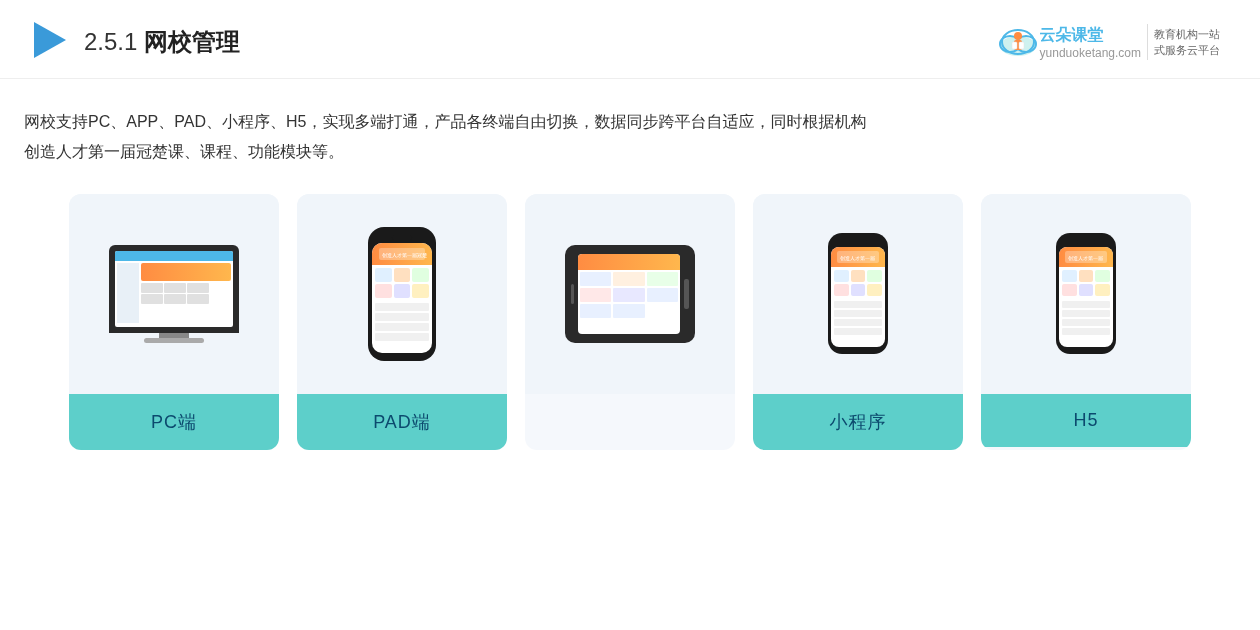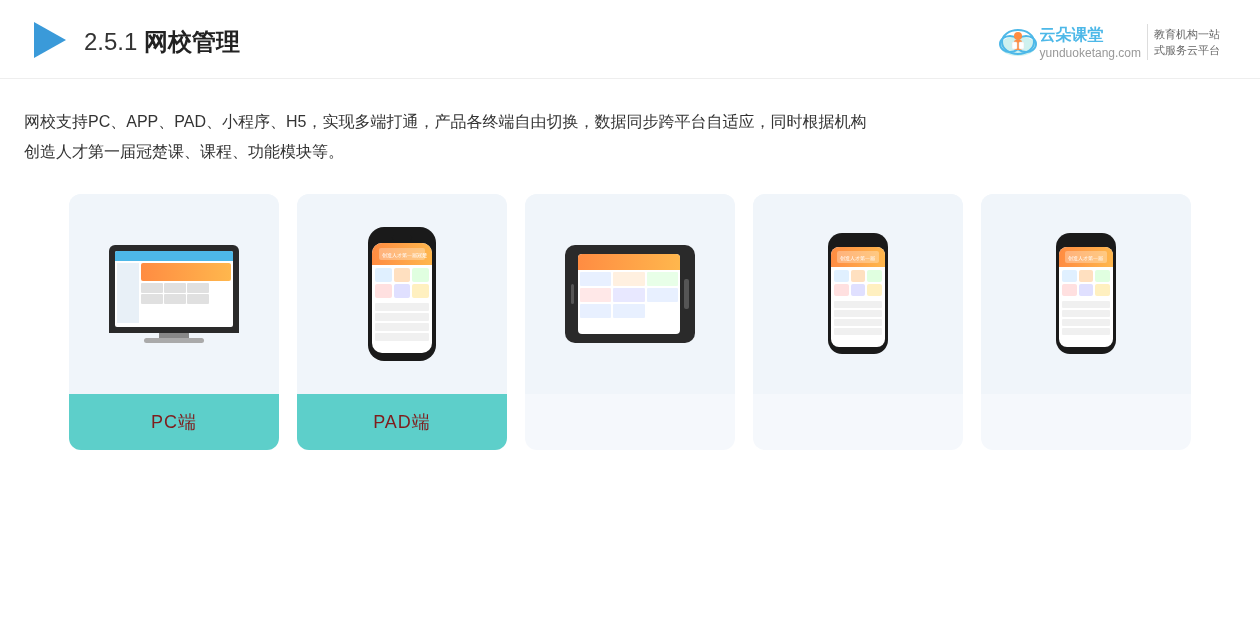--- a/index.html
+++ b/index.html
@@ -103,21 +103,21 @@
       display: flex;
       align-items: center;
       justify-content: center;
       padding: 16px;
       background: #f0f5fa;
     }
 
     .device-card-label {
       width: 100%;
       background: #5dcfca;
-      color: #7f1d1d;
+      color: #0c4a6e;
       text-align: center;
       font-size: 18px;
       font-weight: 500;
       padding: 16px 10px;
       letter-spacing: 1px;
     }
 
     
     .pc-mockup {
       display: flex;
@@ -571,20 +571,21 @@
               <div class="mini-phone-rows">
                 <div class="mini-phone-row"></div>
                 <div class="mini-phone-row"></div>
                 <div class="mini-phone-row"></div>
                 <div class="mini-phone-row"></div>
               </div>
             </div>
           </div>
         </div>
       </div>
+      <div class="device-card-label">小程序</div>
     </div>
 
     <div class="device-card">
       <div class="device-card-image">
         <div class="phone-mockup">
           <div class="mini-phone-outer">
             <div class="mini-phone-notch"></div>
             <div class="mini-phone-screen">
               <div class="mini-phone-top">
                 <svg width="44" height="14" viewBox="0 0 44 14">
@@ -603,16 +604,17 @@
               <div class="mini-phone-rows">
                 <div class="mini-phone-row"></div>
                 <div class="mini-phone-row"></div>
                 <div class="mini-phone-row"></div>
                 <div class="mini-phone-row"></div>
               </div>
             </div>
           </div>
         </div>
       </div>
+      <div class="device-card-label">H5</div>
     </div>
 
   </div>
 </div>
 
 </body></html>

